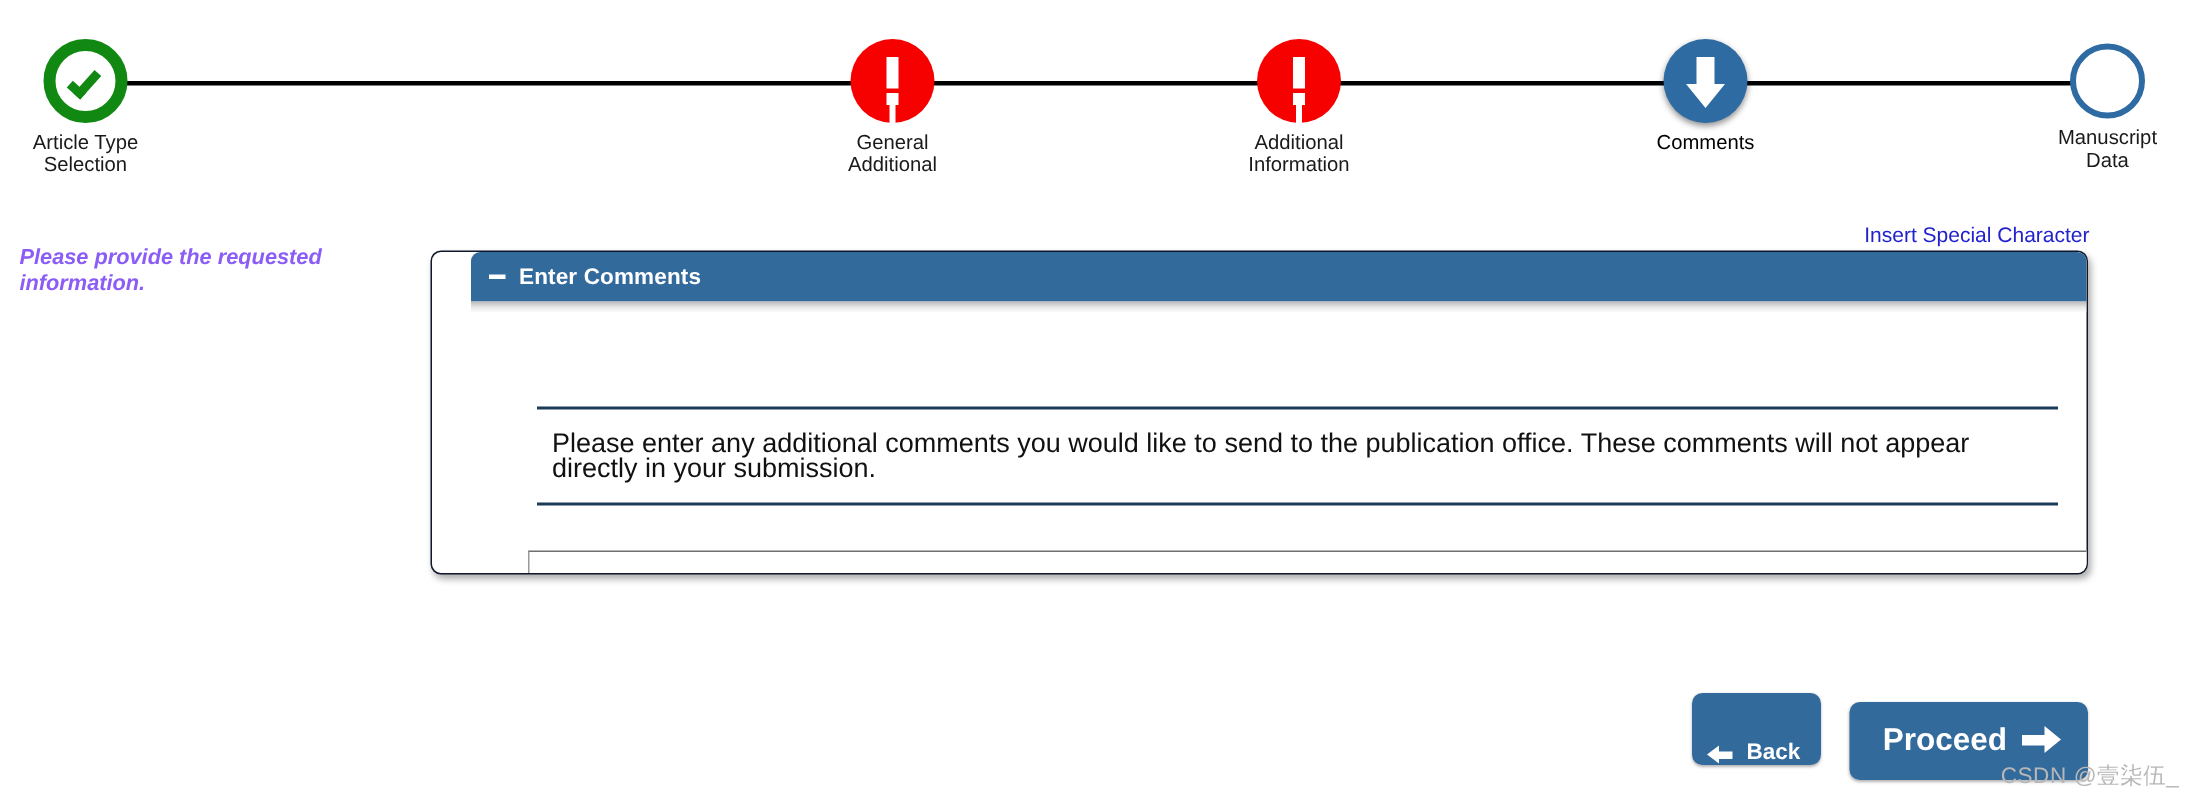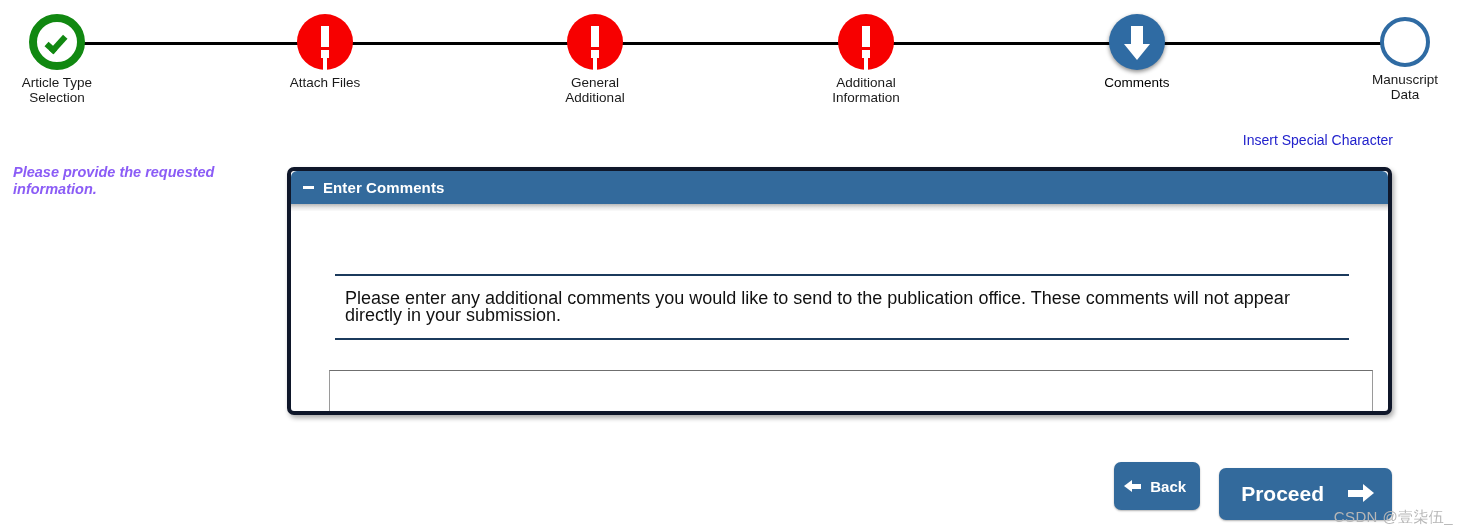--- a/index.html
+++ b/index.html
@@ -13,21 +13,21 @@
     position: relative;
     overflow: hidden;
     font-family: "Liberation Sans", sans-serif;
     color: #000000;
   }
 
   
   #stepper {
     position: absolute;
     left: 0;
-    top: 4px;
+    top: 16px;
     width: 1330px;
     height: 115px;
   }
   .track {
     position: absolute;
     left: 57px;
     top: 38px;
     width: 1349px;
     height: 3px;
     background: #000000;
@@ -149,40 +149,41 @@
     line-height: 17px;
     font-weight: bold;
     font-style: italic;
     color: #8b5cf6;
   }
 
   
   #special-char-link {
     position: absolute;
     right: 68px;
-    top: 132px;
+    top: 148px;
     font-size: 14px;
     color: #2222cc;
     text-decoration: none;
     cursor: pointer;
   }
 
   
   #panel {
     position: absolute;
     left: 287px;
     top: 167px;
     width: 1105px;
-    height: 248px;
+    height: 216px;
     border-radius: 7px;
     background: #ffffff;
     box-shadow: 2px 3px 5px rgba(0,0,0,0.33);
     box-sizing: border-box;
-    border: 4px solid #0f172a;
+    border: 1px solid #0f172a;
     overflow: hidden;
+    padding-left: 26px;
   }
   #panel-header {
     height: 33px;
     background: #336a9c;
     border-radius: 6px 6px 0 0;
     display: flex;
     align-items: center;
     padding-left: 12px;
     box-sizing: border-box;
   }
@@ -260,26 +261,27 @@
     align-items: center;
     cursor: pointer;
     box-shadow: 0 1px 2px rgba(0,0,0,0.3);
   }
   #back-button {
     height: 48px;
     padding: 0 14px 0 10px;
     font-size: 15px;
     gap: 9px;
     margin-bottom: 15px;
+    align-items: flex-end;
   }
   #proceed-button {
     height: 52px;
     padding: 0 18px 0 22px;
     font-size: 21px;
-    gap: 24px;
+    gap: 10px;
   }
   .arrow-left, .arrow-right {
     position: relative;
     display: inline-block;
   }
   .arrow-left {
     width: 17px;
     height: 13px;
   }
   .arrow-left::before {
@@ -343,24 +345,20 @@
 
 <div id="stepper">
   <div class="track"></div>
 
   <div class="step" style="left:57px;">
     <span class="step-icon ic-done"></span>
     <div class="step-label">Article Type
 Selection</div>
   </div>
 
-  <div class="step" style="left:325px;">
-    <span class="step-icon ic-error"></span>
-    <div class="step-label">Attach Files</div>
-  </div>
 
   <div class="step" style="left:595px;">
     <span class="step-icon ic-error"></span>
     <div class="step-label">General
 Additional</div>
   </div>
 
   <div class="step" style="left:866px;">
     <span class="step-icon ic-error"></span>
     <div class="step-label">Additional

